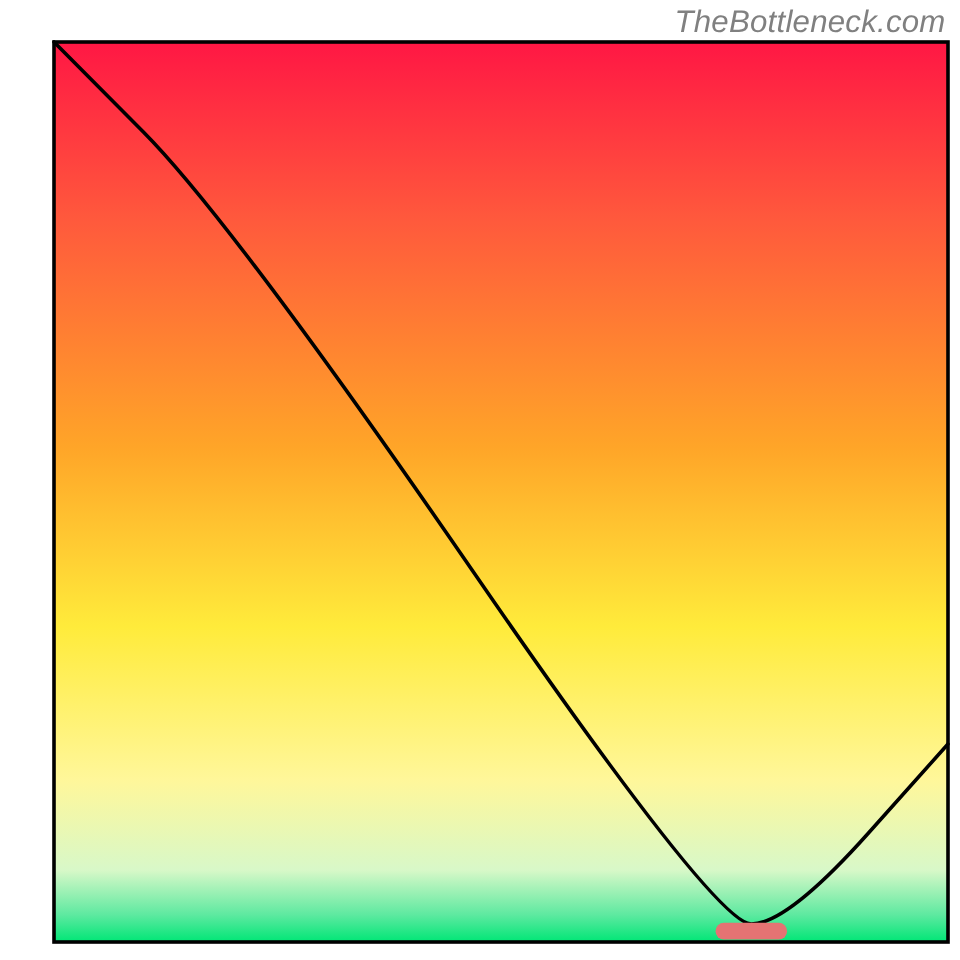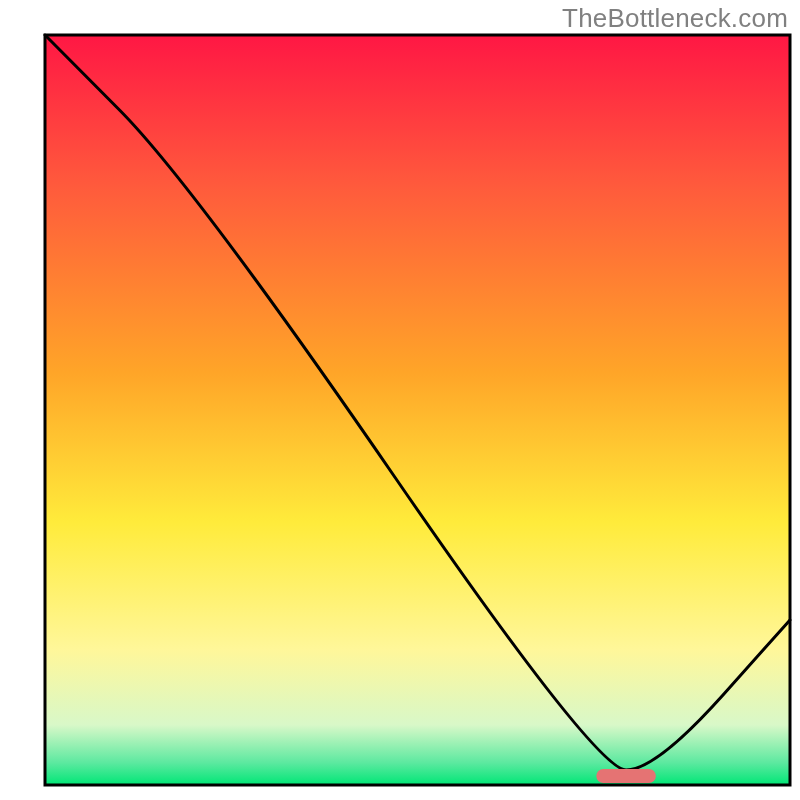--- a/index.html
+++ b/index.html
@@ -10,20 +10,21 @@
     overflow: hidden;
     background: #ffffff;
     font-family: Arial, Helvetica, sans-serif;
   }
   .frame {
     position: relative;
     width: 800px;
     height: 800px;
     box-sizing: border-box;
     background: #ffffff;
+    font-style: italic;
   }
   .attribution {
     position: absolute;
     top: 3px;
     right: 12px;
     color: #808080;
     font-size: 26px;
     font-weight: 400;
     letter-spacing: 0.2px;
     z-index: 10;

